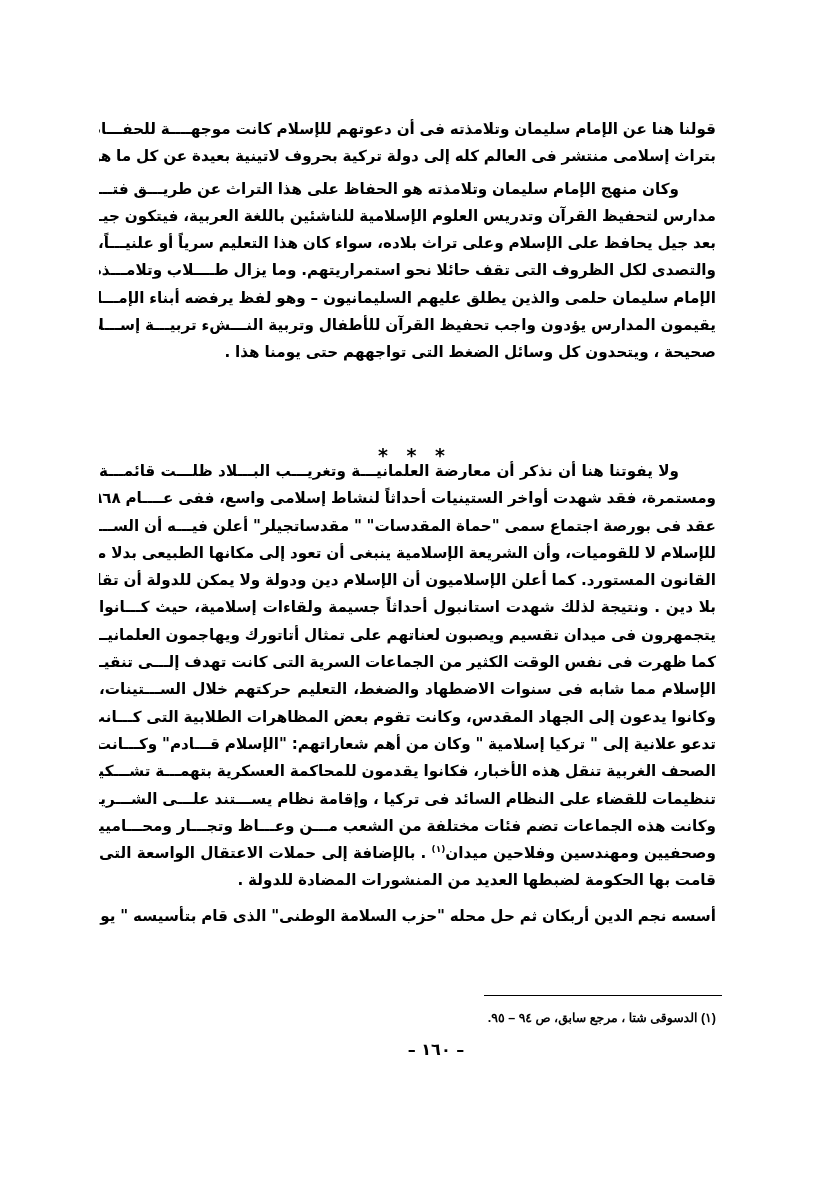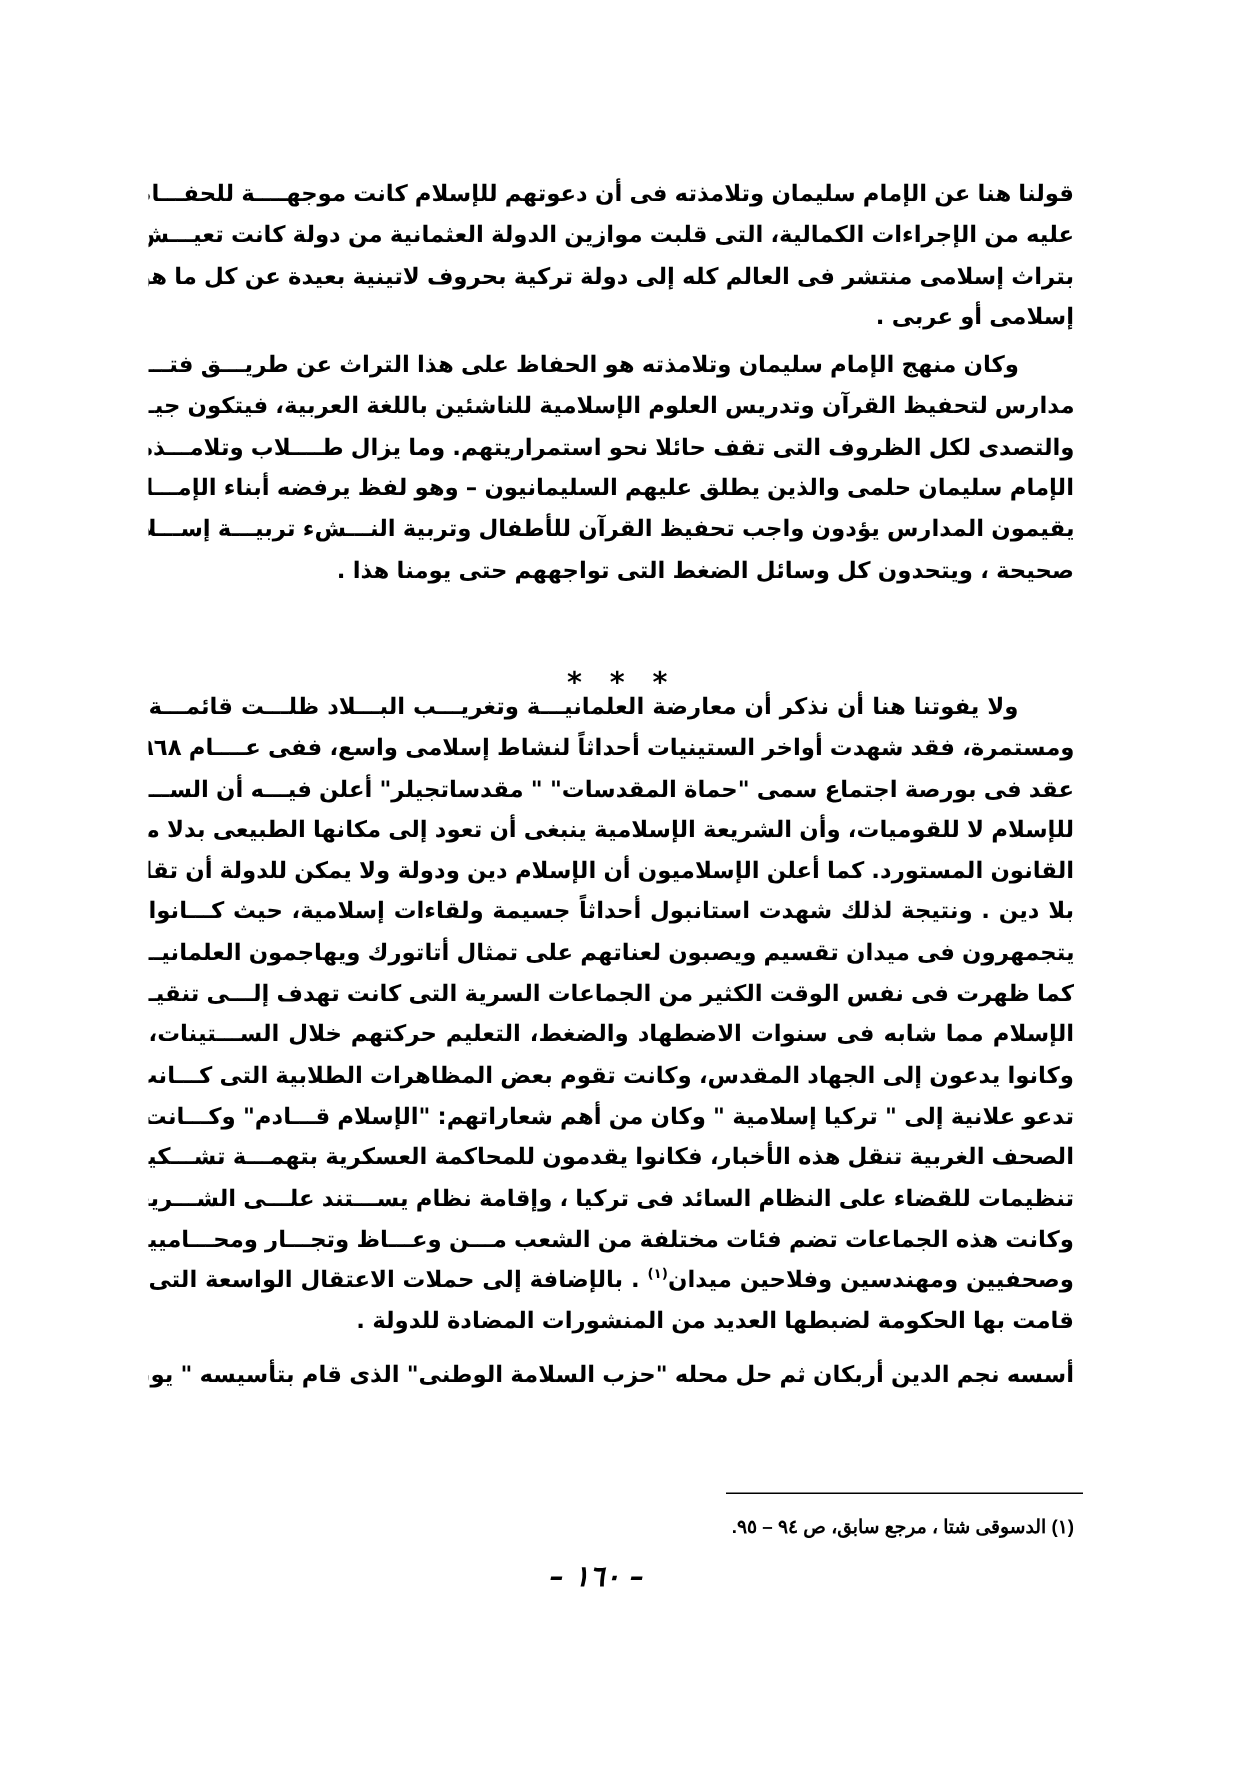--- a/index.html
+++ b/index.html
@@ -30,42 +30,40 @@
     .footnote-rule {
       position: absolute; left: 484px; top: 995px; width: 238px; height: 0;
       border-top: 1.6px solid #000;
     }
     .footnote {
       position: absolute; right: 113px; top: 1010px;
       direction: rtl; font-size: 12.5px; font-weight: bold;
       font-family: Liberation Sans, sans-serif;
     }
     .page-number {
-      position: absolute; left: 360px; top: 1040px; width: 76px;
-      text-align: center; direction: rtl; font-size: 19px; font-weight: bold;
+      position: absolute; left: 398px; top: 1040px; width: 76px;
+      text-align: center; direction: rtl; font-size: 16px; font-weight: bold;
       font-family: "DejaVu Sans", "Liberation Sans", sans-serif;
-      font-style: italic;
     }
   </style>
 </head>
 <body>
 
 <div class="page">
 
   <div class="body-text">
     <div>
       <span class="line">قولنا هنا عن الإمام سليمان وتلامذته فى أن دعوتهم للإسلام كانت موجهــــة للحفـــاظ</span>
-      <span class="line">عليه من الإجراءات الكمالية، التى قلبت موازين الدولة العثمانية من دولة كانت تعيـــش</span>
       <span class="line">بتراث إسلامى منتشر فى العالم كله إلى دولة تركية بحروف لاتينية بعيدة عن كل ما هو</span>
-      <span class="line last">إسلامى أو عربى .</span>
     </div>
     <div class="para-gap"></div>
     <div>
       <span class="line indent">وكان منهج الإمام سليمان وتلامذته هو الحفاظ على هذا التراث عن طريـــق فتـــح</span>
       <span class="line">مدارس لتحفيظ القرآن وتدريس العلوم الإسلامية للناشئين باللغة العربية، فيتكون جيــــل</span>
+      <span class="line">بعد جيل يحافظ على الإسلام وعلى تراث بلاده، سواء كان هذا التعليم سرياً أو علنيـــاً،</span>
       <span class="line">والتصدى لكل الظروف التى تقف حائلا نحو استمراريتهم. وما يزال طــــلاب وتلامـــذة</span>
       <span class="line">الإمام سليمان حلمى والذين يطلق عليهم السليمانيون – وهو لفظ يرفضه أبناء الإمـــام –</span>
       <span class="line">يقيمون المدارس يؤدون واجب تحفيظ القرآن للأطفال وتربية النـــشء تربيـــة إســـلامية</span>
       <span class="line last">صحيحة ، ويتحدون كل وسائل الضغط التى تواجههم حتى يومنا هذا .</span>
     </div>
   </div>
 
   <div class="separator">* * *</div>
 
   <div class="body-text body-text-2">

